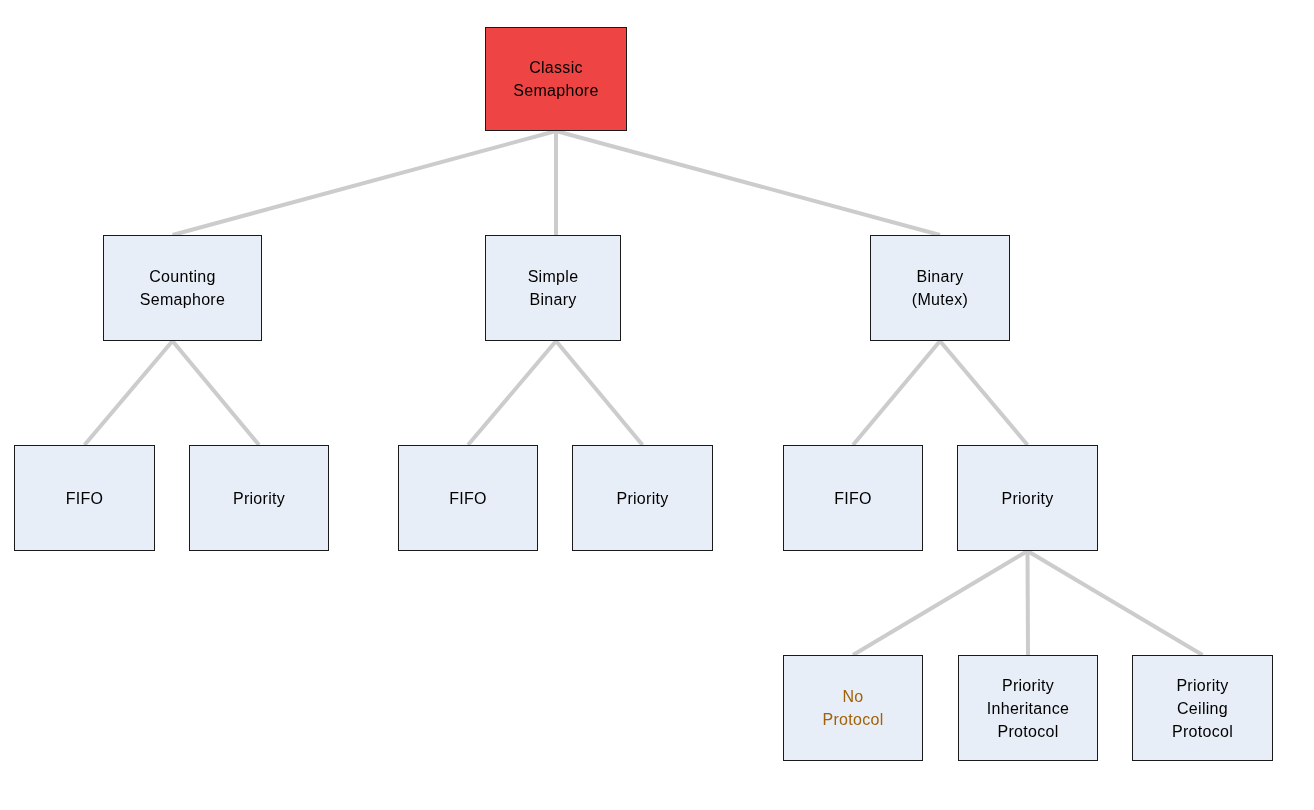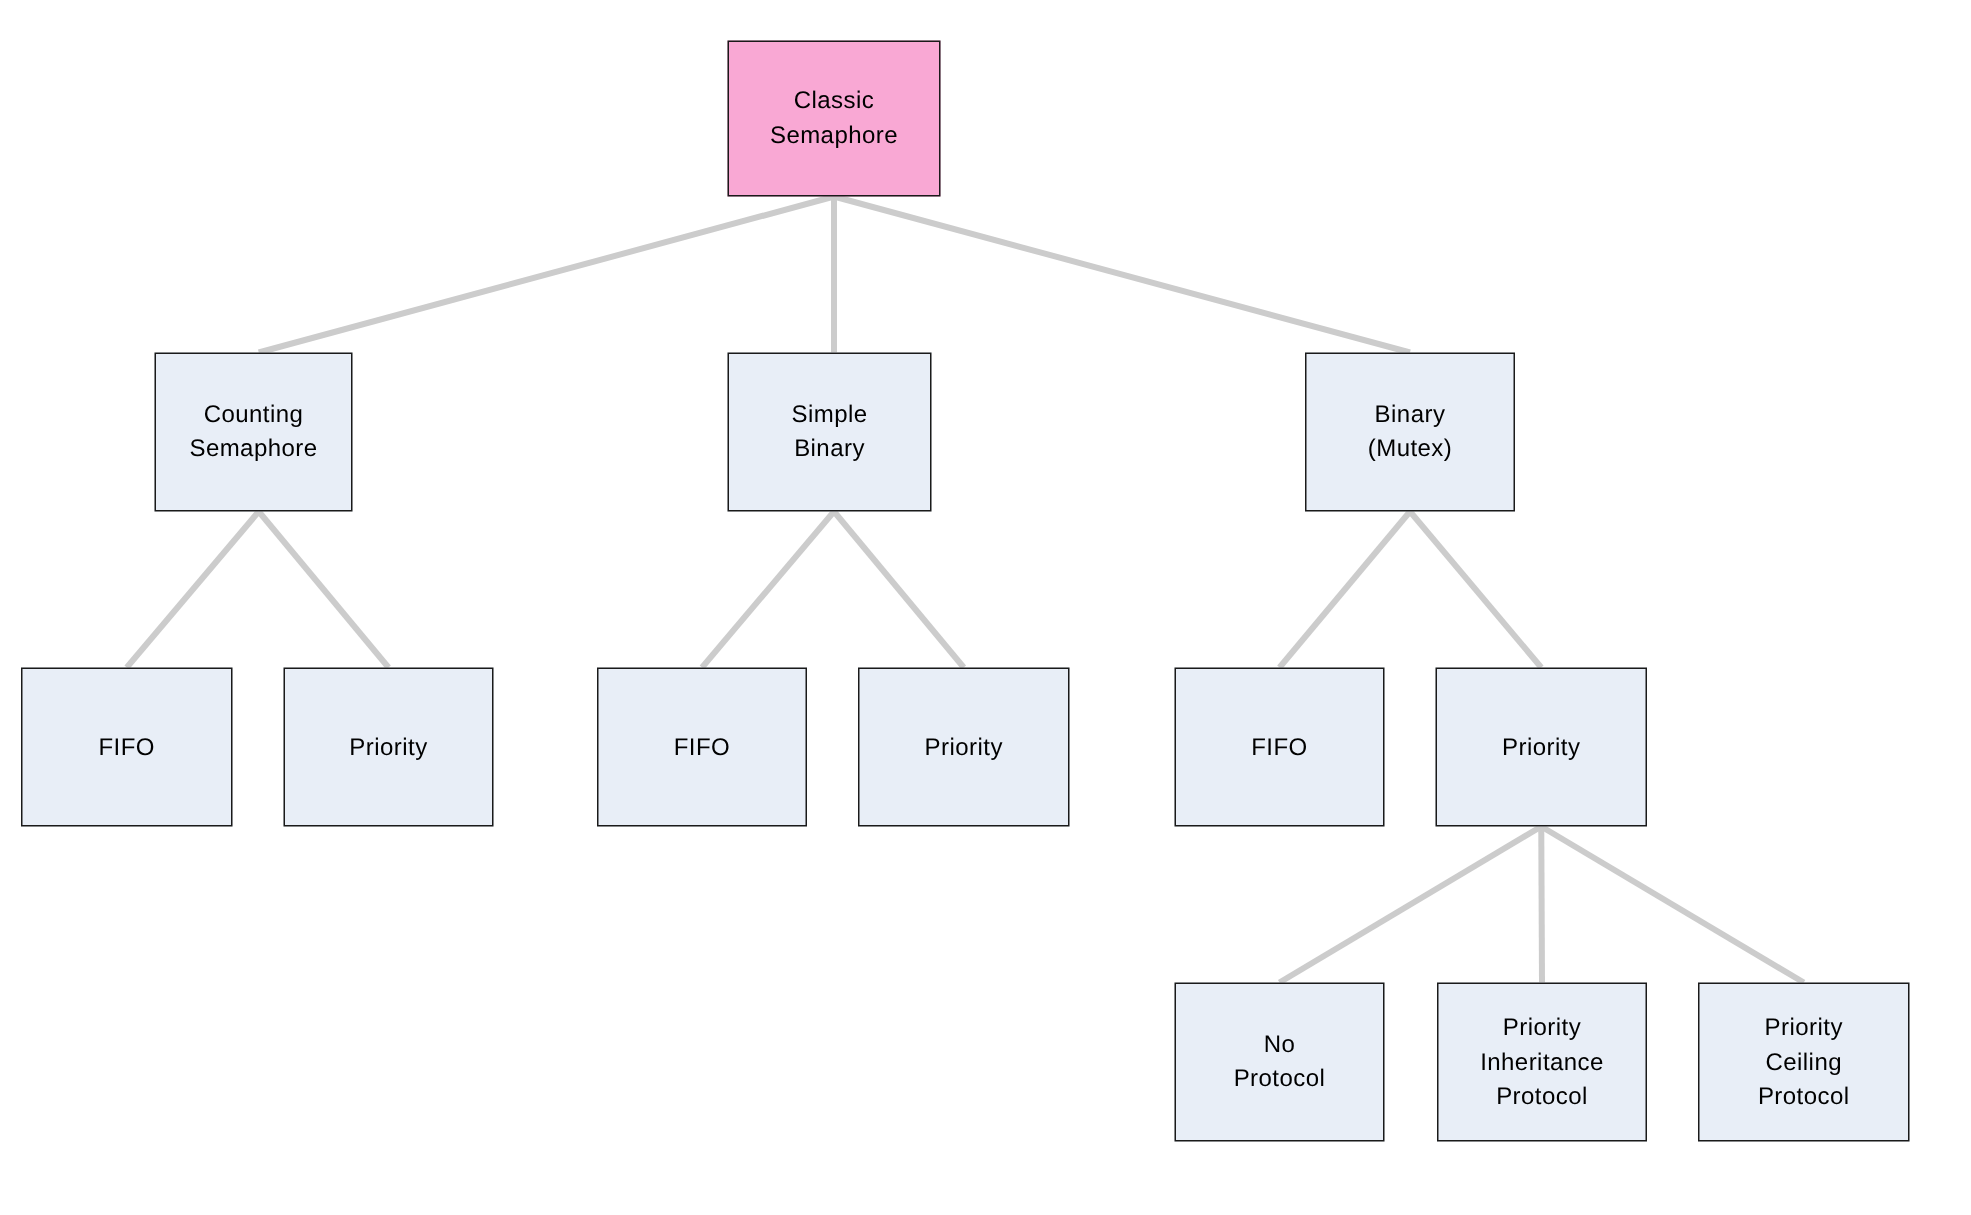--- a/index.html
+++ b/index.html
@@ -50,35 +50,35 @@
       <line x1="172.5" y1="341" x2="259" y2="445" stroke="#cccccc" stroke-width="4"></line>
       <line x1="556" y1="341" x2="468" y2="445" stroke="#cccccc" stroke-width="4"></line>
       <line x1="556" y1="341" x2="642.5" y2="445" stroke="#cccccc" stroke-width="4"></line>
       <line x1="940" y1="341" x2="853" y2="445" stroke="#cccccc" stroke-width="4"></line>
       <line x1="940" y1="341" x2="1027.5" y2="445" stroke="#cccccc" stroke-width="4"></line>
       <line x1="1027.5" y1="551" x2="853" y2="655" stroke="#cccccc" stroke-width="4"></line>
       <line x1="1027.5" y1="551" x2="1028" y2="655" stroke="#cccccc" stroke-width="4"></line>
       <line x1="1027.5" y1="551" x2="1202.5" y2="655" stroke="#cccccc" stroke-width="4"></line>
     </svg>
   <div id="nodes">
-      <div class="node" style="left: 485px; top: 27px; width: 142px; height: 104px; background: #f9a8d4; border-color: rgb(26, 26, 26); color: rgb(0, 0, 0);"><span>Classic
+      <div class="node" style="left: 485px; top: 27px; width: 142px; height: 104px; background: #ef4444; border-color: rgb(26, 26, 26); color: rgb(0, 0, 0);"><span>Classic
 Semaphore</span></div>
-      <div class="node" style="left: 103px; top: 235px; width: 132px; height: 106px; background: rgb(232, 238, 247); border-color: rgb(26, 26, 26); color: rgb(0, 0, 0);"><span>Counting
+      <div class="node" style="left: 103px; top: 235px; width: 159px; height: 106px; background: rgb(232, 238, 247); border-color: rgb(26, 26, 26); color: rgb(0, 0, 0);"><span>Counting
 Semaphore</span></div>
       <div class="node" style="left: 485px; top: 235px; width: 136px; height: 106px; background: rgb(232, 238, 247); border-color: rgb(26, 26, 26); color: rgb(0, 0, 0);"><span>Simple
 Binary</span></div>
       <div class="node" style="left: 870px; top: 235px; width: 140px; height: 106px; background: rgb(232, 238, 247); border-color: rgb(26, 26, 26); color: rgb(0, 0, 0);"><span>Binary
 (Mutex)</span></div>
       <div class="node" style="left: 14px; top: 445px; width: 141px; height: 106px; background: rgb(232, 238, 247); border-color: rgb(26, 26, 26); color: rgb(0, 0, 0);"><span>FIFO</span></div>
       <div class="node" style="left: 189px; top: 445px; width: 140px; height: 106px; background: rgb(232, 238, 247); border-color: rgb(26, 26, 26); color: rgb(0, 0, 0);"><span>Priority</span></div>
       <div class="node" style="left: 398px; top: 445px; width: 140px; height: 106px; background: rgb(232, 238, 247); border-color: rgb(26, 26, 26); color: rgb(0, 0, 0);"><span>FIFO</span></div>
       <div class="node" style="left: 572px; top: 445px; width: 141px; height: 106px; background: rgb(232, 238, 247); border-color: rgb(26, 26, 26); color: rgb(0, 0, 0);"><span>Priority</span></div>
       <div class="node" style="left: 783px; top: 445px; width: 140px; height: 106px; background: rgb(232, 238, 247); border-color: rgb(26, 26, 26); color: rgb(0, 0, 0);"><span>FIFO</span></div>
       <div class="node" style="left: 957px; top: 445px; width: 141px; height: 106px; background: rgb(232, 238, 247); border-color: rgb(26, 26, 26); color: rgb(0, 0, 0);"><span>Priority</span></div>
-      <div class="node" style="left: 783px; top: 655px; width: 140px; height: 106px; background: rgb(232, 238, 247); border-color: rgb(26, 26, 26); color: #000000;"><span>No
+      <div class="node" style="left: 783px; top: 655px; width: 140px; height: 106px; background: rgb(232, 238, 247); border-color: rgb(26, 26, 26); color: #a16207;"><span>No
 Protocol</span></div>
       <div class="node" style="left: 958px; top: 655px; width: 140px; height: 106px; background: rgb(232, 238, 247); border-color: rgb(26, 26, 26); color: rgb(0, 0, 0);"><span>Priority
 Inheritance
 Protocol</span></div>
       <div class="node" style="left: 1132px; top: 655px; width: 141px; height: 106px; background: rgb(232, 238, 247); border-color: rgb(26, 26, 26); color: rgb(0, 0, 0);"><span>Priority
 Ceiling
 Protocol</span></div>
     </div>
 </div>
 

